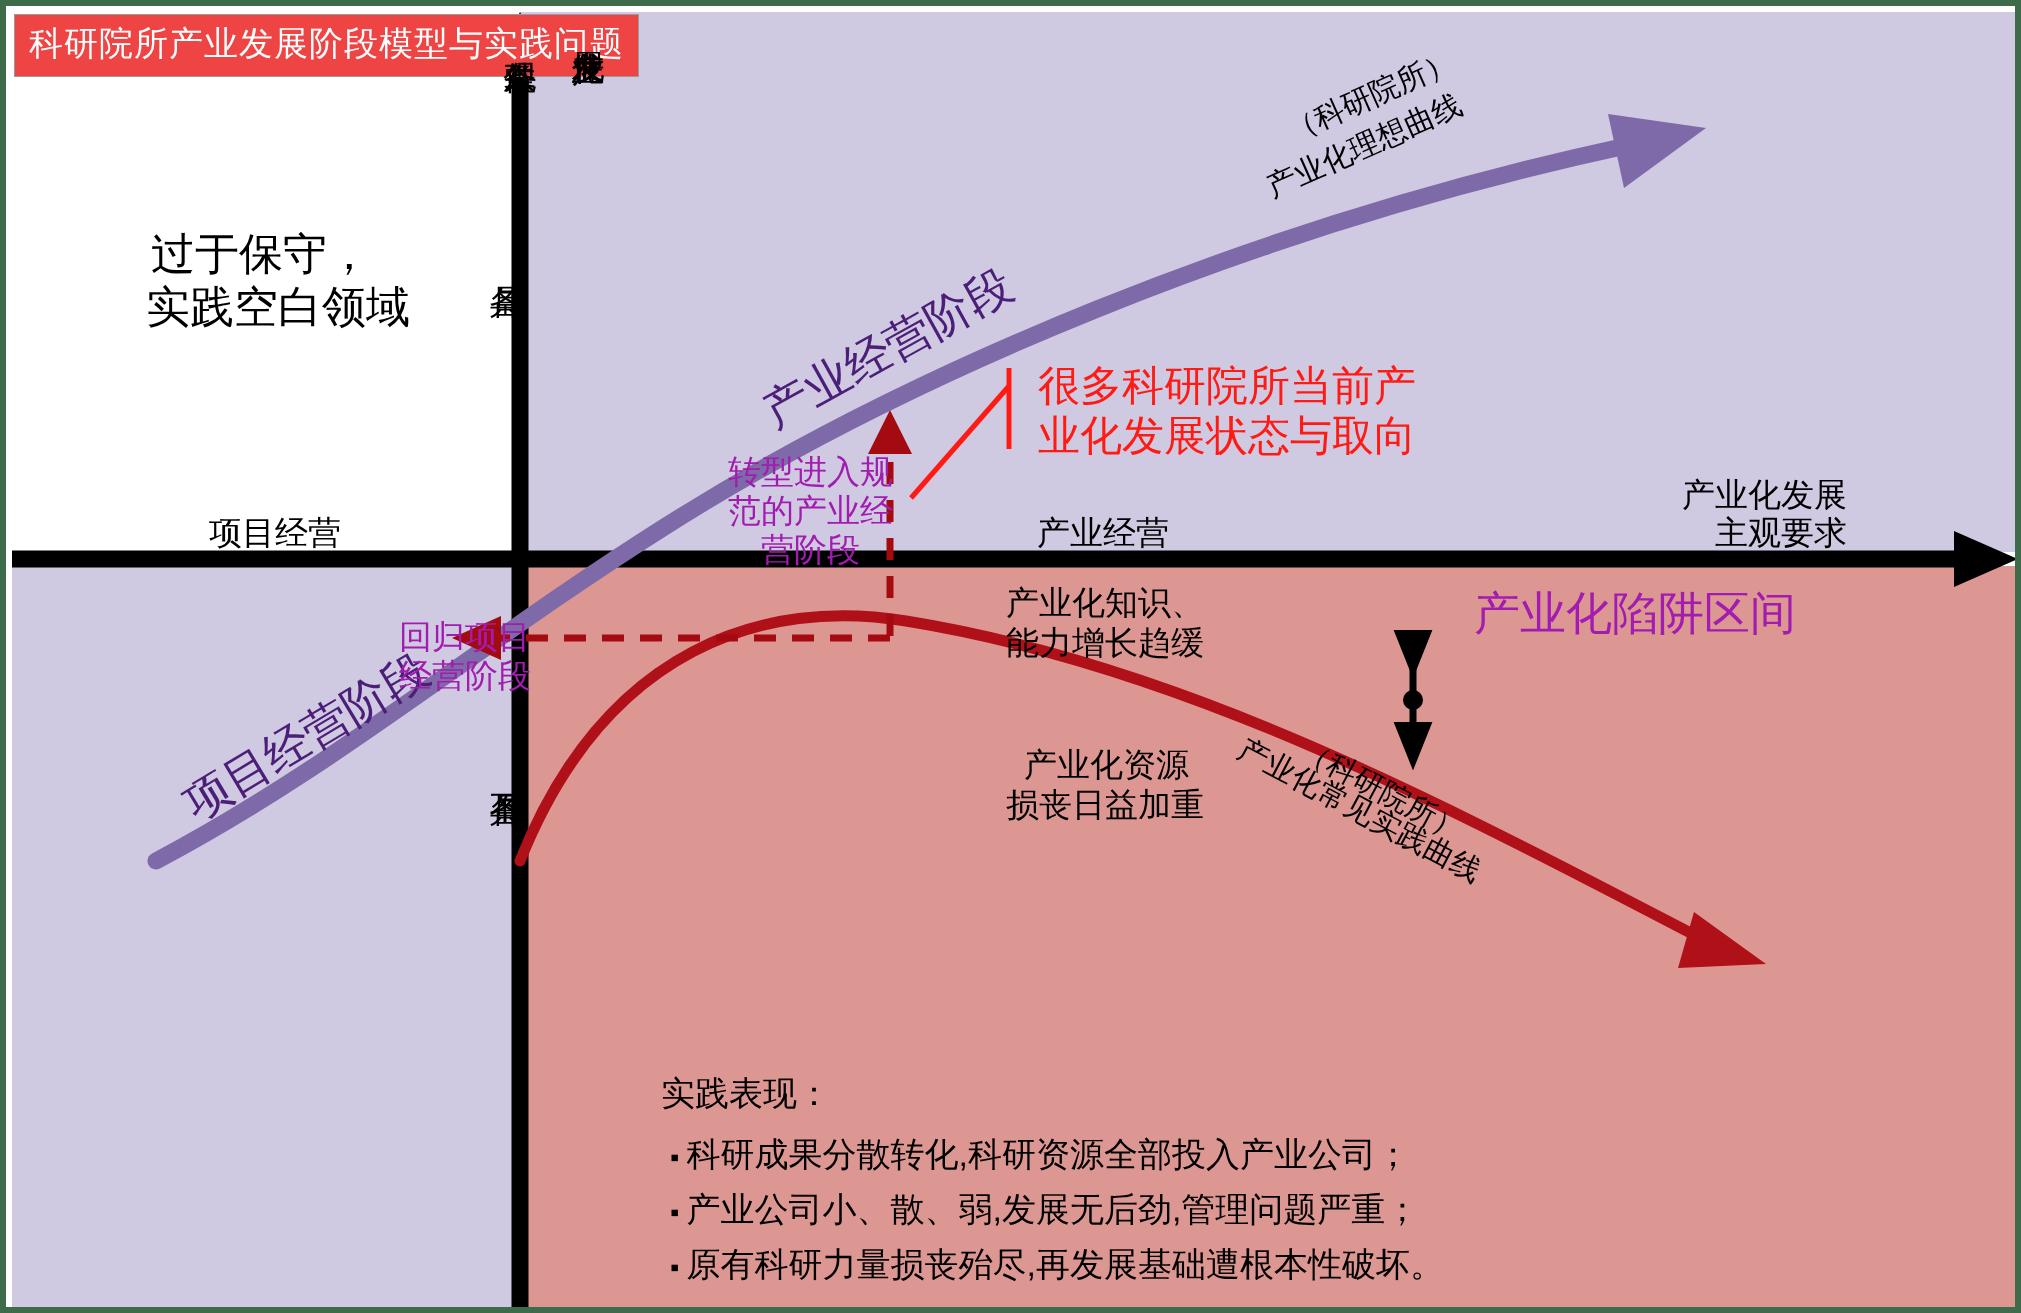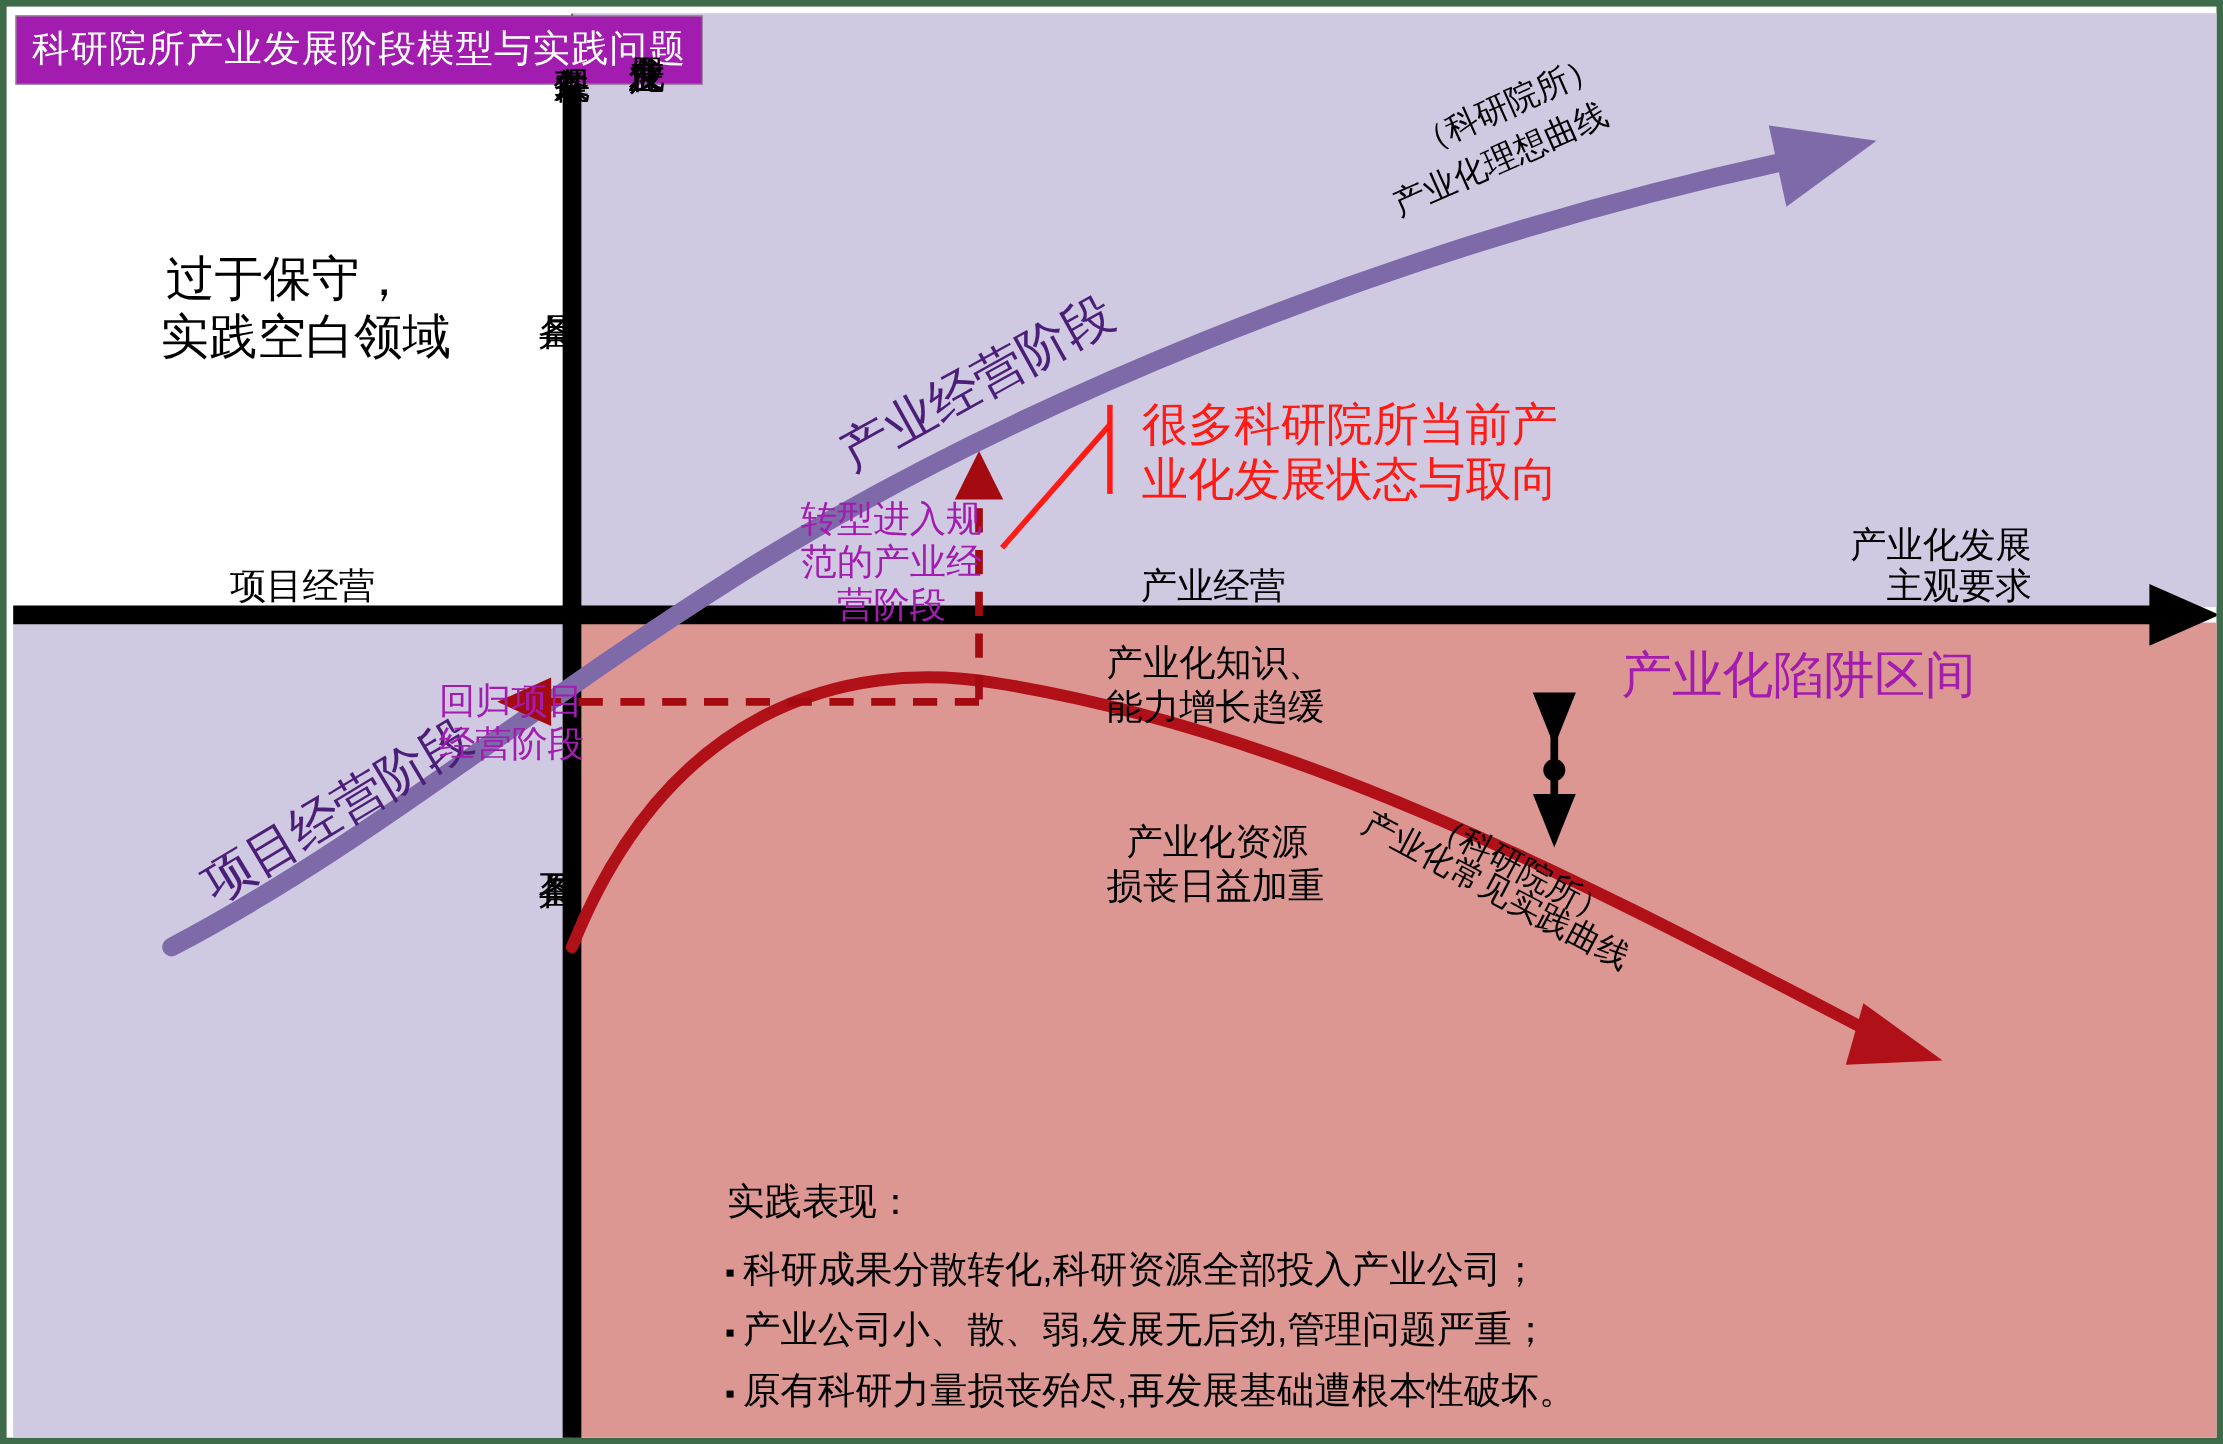--- a/index.html
+++ b/index.html
@@ -2,33 +2,33 @@
 <html><head>
 <meta charset="utf-8">
 <style>
   html,body{margin:0;padding:0;background:#fff;}
   body{font-family:"Liberation Sans","DejaVu Sans",sans-serif;}
   #stage{position:relative;width:2021px;height:1313px;overflow:hidden;background:#ffffff;
          border:6px solid #3e6b4a;box-sizing:border-box;}
   #svgroot{position:absolute;left:0;top:0;width:2021px;height:1313px;}
   .lbl{position:absolute;white-space:pre;line-height:1.18;}
   .vert{writing-mode:vertical-rl;text-orientation:upright;}
-  .title-bar{position:absolute;left:8px;top:8px;background:#a21caf;color:#ffffff;
+  .title-bar{position:absolute;left:8px;top:8px;background:#ef4444;color:#ffffff;
              font-size:34px;padding:6px 14px 9px 14px;letter-spacing:1px;
              border:1px solid #9a9a9a;}
   .k-black{color:#000000;}
   .k-red{color:#ff1a13;}
   .k-dred{color:#a21caf;}
   .k-purple{color:#4b1e78;}
   .big{font-size:44px;}
   .mid{font-size:33px;}
   .sm{font-size:30px;}
   .bullets{position:absolute;color:#000000;font-size:34px;line-height:1.62;}
   .bullets .hd{margin-bottom:6px;}
-  .bullets .row{margin-left:14px;text-indent:-16px;}
+  .bullets .row{margin-left:25px;text-indent:-16px;}
   .bullets .row::before{content:"\25AA\00a0";font-size:26px;}
   .rot-ideal{transform:rotate(-24deg);transform-origin:left top;}
   .rot-stage-up{transform:rotate(-29deg);transform-origin:left top;}
   .rot-stage-low{transform:rotate(-31deg);transform-origin:left top;}
   .rot-practice{transform:rotate(28deg);transform-origin:left top;}
   .rot-practice2{transform:rotate(28deg);transform-origin:left top;}
   .footer{position:absolute;color:#000;font-size:28px;}
 </style>
 </head>
 <body>

